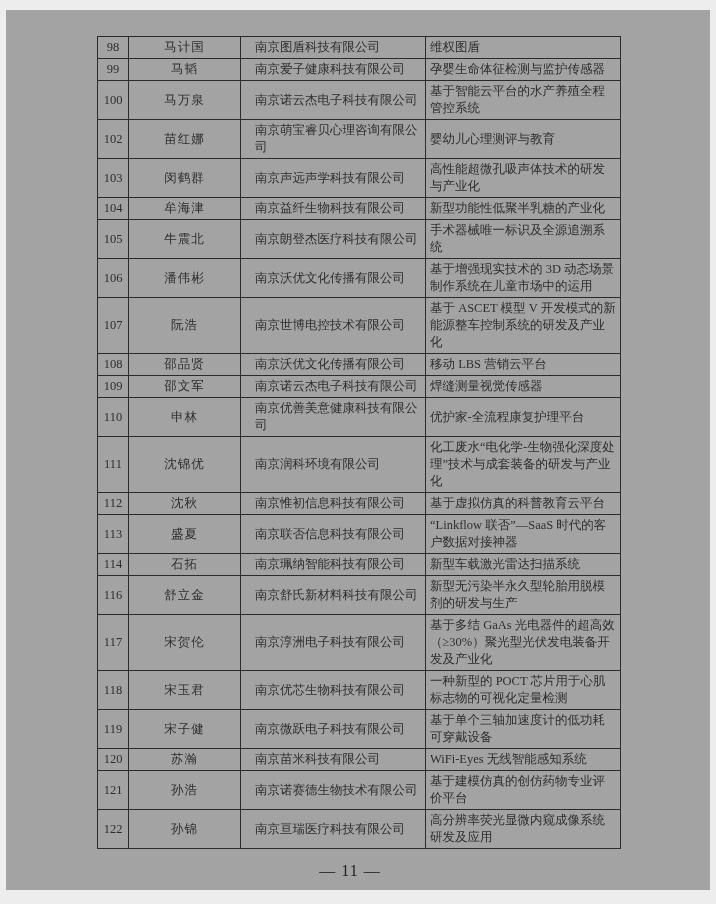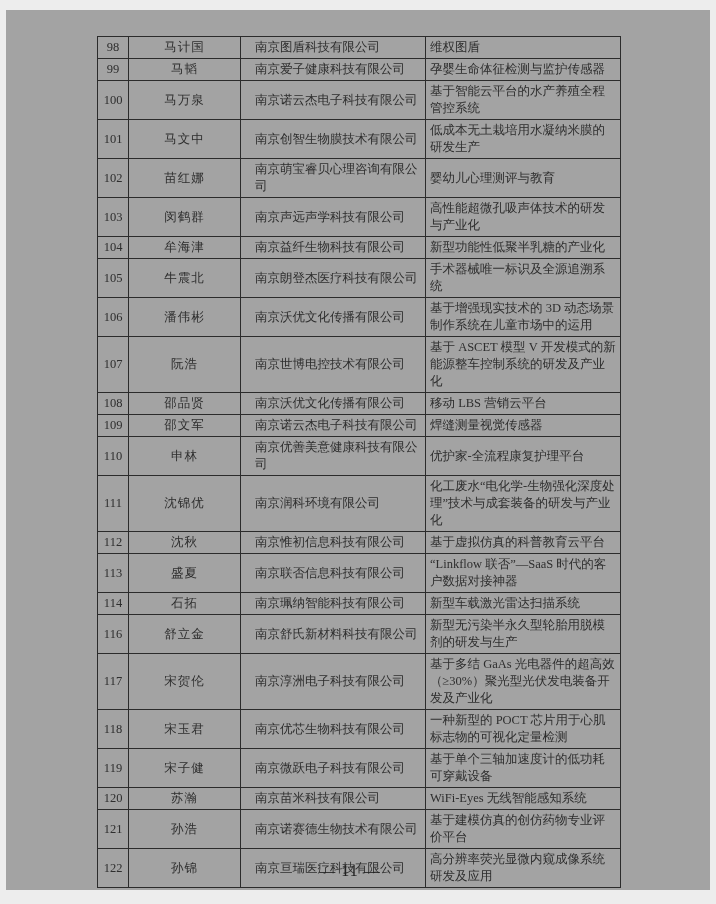--- a/index.html
+++ b/index.html
@@ -82,26 +82,20 @@
     <td class="cell-project">孕婴生命体征检测与监护传感器</td>
   </tr>
 
   <tr>
     <td class="cell-no">100</td>
     <td class="cell-name">马万泉</td>
     <td class="cell-company">南京诺云杰电子科技有限公司</td>
     <td class="cell-project">基于智能云平台的水产养殖全程管控系统</td>
   </tr>
 
-  <tr>
-    <td class="cell-no">101</td>
-    <td class="cell-name">马文中</td>
-    <td class="cell-company">南京创智生物膜技术有限公司</td>
-    <td class="cell-project">低成本无土栽培用水凝纳米膜的研发生产</td>
-  </tr>
 
   <tr>
     <td class="cell-no">102</td>
     <td class="cell-name">苗红娜</td>
     <td class="cell-company">南京萌宝睿贝心理咨询有限公司</td>
     <td class="cell-project">婴幼儿心理测评与教育</td>
   </tr>
 
   <tr>
     <td class="cell-no">103</td>

